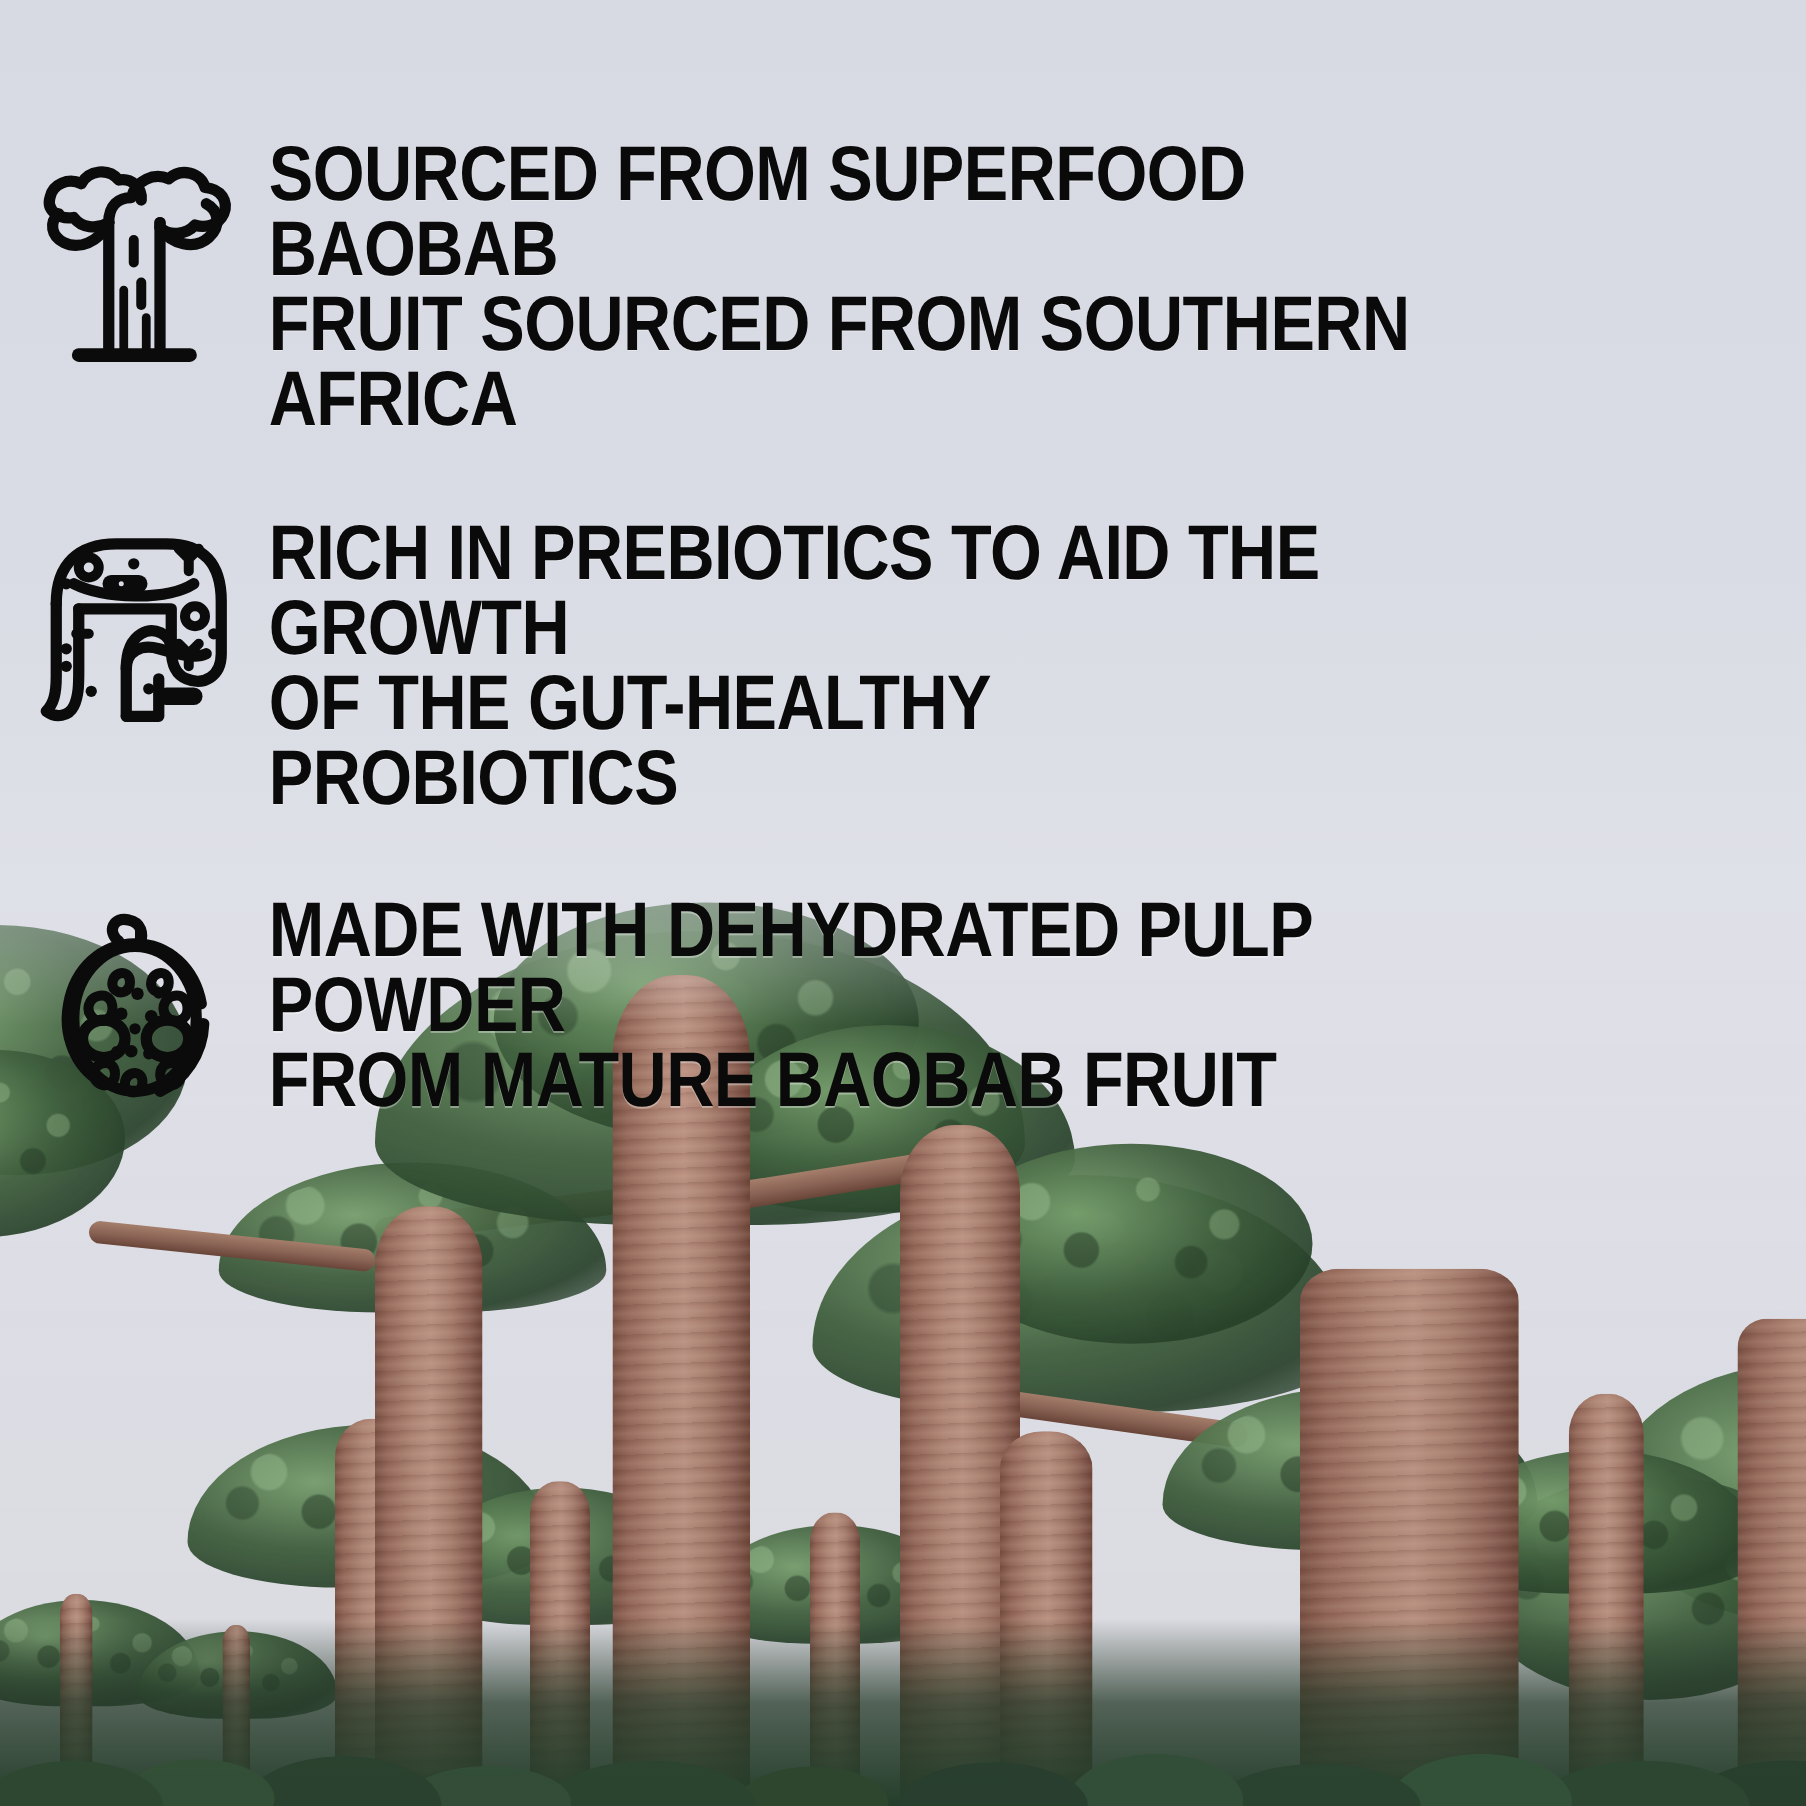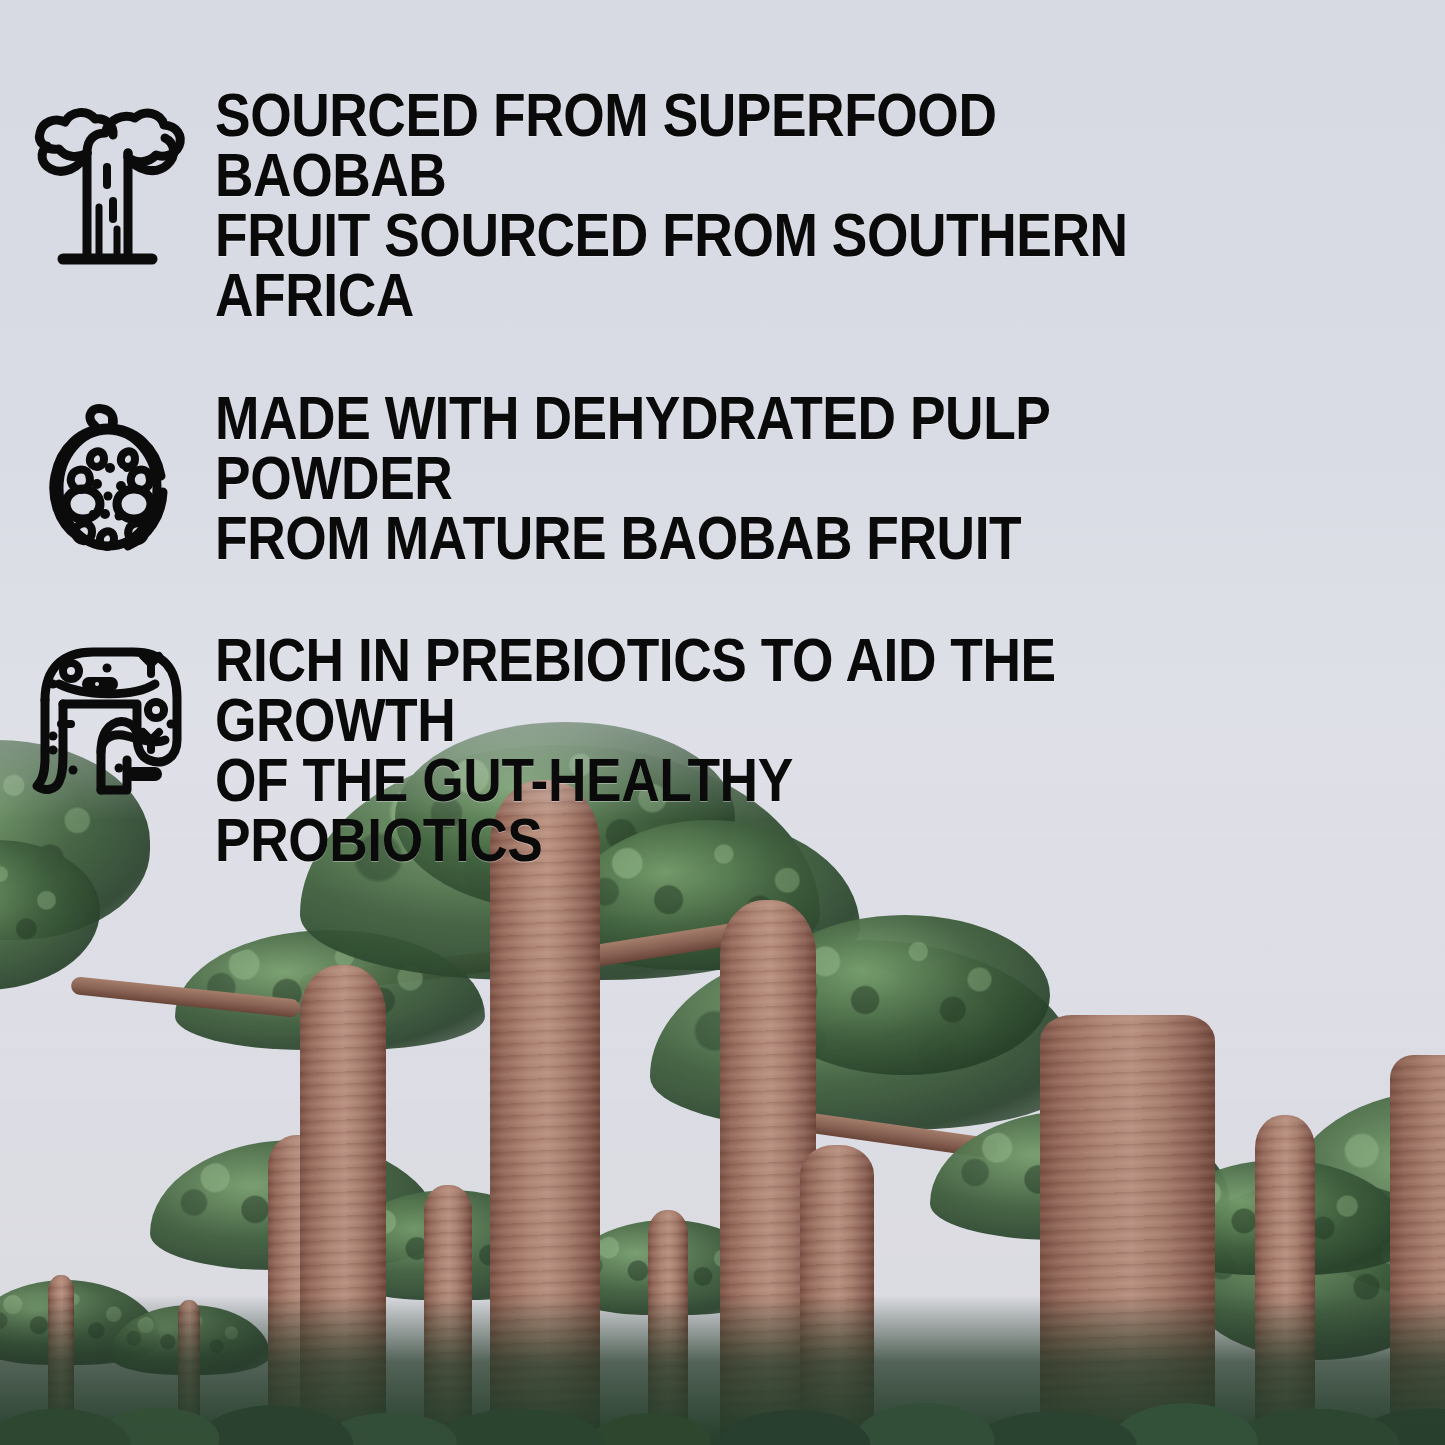--- a/index.html
+++ b/index.html
@@ -116,21 +116,21 @@
     height: 820px;
     background: linear-gradient(180deg, #d7dae3 0%, #d9dce4 55%, rgba(222,224,232,0.55) 85%, rgba(226,227,234,0) 100%);
     pointer-events: none;
   }
 
   
   #features {
     position: absolute;
     left: 0; top: 0;
     width: 1281px;
-    padding-top: 85px;
+    padding-top: 110px;
     box-sizing: border-box;
     z-index: 5;
   }
   .feature-row {
     display: flex;
     align-items: flex-start;
     margin-bottom: 62px;
   }
   .feature-icon {
     width: 215px;
@@ -238,56 +238,20 @@
 
           <path d="M62 64 C52 70 40 68 34 60 C22 62 12 54 15 44 C17 33 30 28 40 33 C46 22 62 20 70 30 C80 28 89 36 88 46"></path>
 
           <path d="M103 68 C112 82 131 86 142 76 C152 67 150 54 140 49"></path>
 
           <path d="M62 64 C54 80 38 86 26 80 C16 75 14 64 22 57"></path>
         </svg>
       </div>
       <div class="feature-text">SOURCED FROM SUPERFOOD BAOBAB
 FRUIT SOURCED FROM SOUTHERN AFRICA</div>
-    </div>
-
-    <div class="feature-row row-2">
-      <div class="feature-icon">
-        <svg width="150" height="168" viewBox="0 0 150 168" fill="none" stroke="#0b0b0b" stroke-width="9" stroke-linecap="round" stroke-linejoin="round">
-
-          <path d="M62 30 C52 22 58 10 70 13 C80 15 82 24 79 32"></path>
-          <path d="M79 32 L79 20" stroke-width="8"></path>
-
-          <path d="M44 140 C24 126 18 100 22 80 C27 52 48 32 75 32 C102 32 123 52 128 80"></path>
-          <path d="M130 96 C129 120 115 141 95 150"></path>
-
-          <ellipse cx="75" cy="92" rx="49" ry="58"></ellipse>
-
-          <path d="M62 56 C57 58 55 65 59 69 C64 73 71 70 71 63 C71 57 67 54 62 56Z" stroke-width="8"></path>
-          <path d="M93 56 C88 58 86 65 90 69 C95 73 102 70 102 63 C102 57 98 54 93 56Z" stroke-width="8"></path>
-          <path d="M45 74 C38 76 35 85 41 91 C47 97 57 93 57 84 C57 76 52 72 45 74Z" stroke-width="8"></path>
-          <path d="M105 74 C98 76 95 85 101 91 C107 97 117 93 117 84 C117 76 112 72 105 74Z" stroke-width="8"></path>
-          <ellipse cx="50" cy="108" rx="17" ry="15" stroke-width="9"></ellipse>
-          <ellipse cx="101" cy="108" rx="17" ry="15" stroke-width="9"></ellipse>
-          <path d="M48 128 C42 130 40 138 45 143 C51 148 59 144 59 136 C59 129 54 126 48 128Z" stroke-width="8"></path>
-          <path d="M101 128 C95 130 93 138 98 143 C104 148 112 144 112 136 C112 129 107 126 101 128Z" stroke-width="8"></path>
-          <path d="M72 136 C67 138 65 145 69 149 C74 153 81 150 81 143 C81 137 77 134 72 136Z" stroke-width="8"></path>
-
-          <path d="M77 72 l0 0" stroke-width="10"></path>
-          <path d="M64 88 l0 0" stroke-width="10"></path>
-          <path d="M88 90 l0 0" stroke-width="10"></path>
-          <path d="M75 100 l0 0" stroke-width="9"></path>
-          <path d="M72 118 l0 0" stroke-width="10"></path>
-          <path d="M86 120 l0 0" stroke-width="9"></path>
-          <path d="M60 118 l0 0" stroke-width="8"></path>
-          <path d="M94 72 l0 0" stroke-width="8"></path>
-        </svg>
-      </div>
-      <div class="feature-text">MADE WITH DEHYDRATED PULP POWDER
-FROM MATURE BAOBAB FRUIT</div>
     </div>
 
     <div class="feature-row row-3">
       <div class="feature-icon">
         <svg width="170" height="160" viewBox="0 0 170 160" fill="none" stroke="#0b0b0b" stroke-width="9" stroke-linecap="round" stroke-linejoin="round">
 
           <path d="M22 60 C22 28 40 12 70 12 L110 12 C140 12 154 28 154 58 L154 100 C154 118 140 126 126 120 C116 116 114 106 114 96"></path>
           <path d="M22 60 L22 118 C22 132 20 140 14 146 C22 152 32 150 36 142 C40 134 40 124 40 114 L40 64"></path>
 
           <path d="M36 44 C60 56 110 58 132 44"></path>
@@ -312,14 +276,50 @@
           <path d="M30 44 l0 0" stroke-width="9"></path>
           <path d="M84 28 l0 0" stroke-width="9"></path>
           <path d="M148 84 l0 0" stroke-width="9"></path>
           <path d="M96 128 l0 0" stroke-width="9"></path>
         </svg>
       </div>
       <div class="feature-text">RICH IN PREBIOTICS TO AID THE GROWTH
 OF THE GUT-HEALTHY PROBIOTICS</div>
     </div>
 
+    <div class="feature-row row-2">
+      <div class="feature-icon">
+        <svg width="150" height="168" viewBox="0 0 150 168" fill="none" stroke="#0b0b0b" stroke-width="9" stroke-linecap="round" stroke-linejoin="round">
+
+          <path d="M62 30 C52 22 58 10 70 13 C80 15 82 24 79 32"></path>
+          <path d="M79 32 L79 20" stroke-width="8"></path>
+
+          <path d="M44 140 C24 126 18 100 22 80 C27 52 48 32 75 32 C102 32 123 52 128 80"></path>
+          <path d="M130 96 C129 120 115 141 95 150"></path>
+
+          <ellipse cx="75" cy="92" rx="49" ry="58"></ellipse>
+
+          <path d="M62 56 C57 58 55 65 59 69 C64 73 71 70 71 63 C71 57 67 54 62 56Z" stroke-width="8"></path>
+          <path d="M93 56 C88 58 86 65 90 69 C95 73 102 70 102 63 C102 57 98 54 93 56Z" stroke-width="8"></path>
+          <path d="M45 74 C38 76 35 85 41 91 C47 97 57 93 57 84 C57 76 52 72 45 74Z" stroke-width="8"></path>
+          <path d="M105 74 C98 76 95 85 101 91 C107 97 117 93 117 84 C117 76 112 72 105 74Z" stroke-width="8"></path>
+          <ellipse cx="50" cy="108" rx="17" ry="15" stroke-width="9"></ellipse>
+          <ellipse cx="101" cy="108" rx="17" ry="15" stroke-width="9"></ellipse>
+          <path d="M48 128 C42 130 40 138 45 143 C51 148 59 144 59 136 C59 129 54 126 48 128Z" stroke-width="8"></path>
+          <path d="M101 128 C95 130 93 138 98 143 C104 148 112 144 112 136 C112 129 107 126 101 128Z" stroke-width="8"></path>
+          <path d="M72 136 C67 138 65 145 69 149 C74 153 81 150 81 143 C81 137 77 134 72 136Z" stroke-width="8"></path>
+
+          <path d="M77 72 l0 0" stroke-width="10"></path>
+          <path d="M64 88 l0 0" stroke-width="10"></path>
+          <path d="M88 90 l0 0" stroke-width="10"></path>
+          <path d="M75 100 l0 0" stroke-width="9"></path>
+          <path d="M72 118 l0 0" stroke-width="10"></path>
+          <path d="M86 120 l0 0" stroke-width="9"></path>
+          <path d="M60 118 l0 0" stroke-width="8"></path>
+          <path d="M94 72 l0 0" stroke-width="8"></path>
+        </svg>
+      </div>
+      <div class="feature-text">MADE WITH DEHYDRATED PULP POWDER
+FROM MATURE BAOBAB FRUIT</div>
+    </div>
+
   </div>
 </div>
 
 </body></html>

